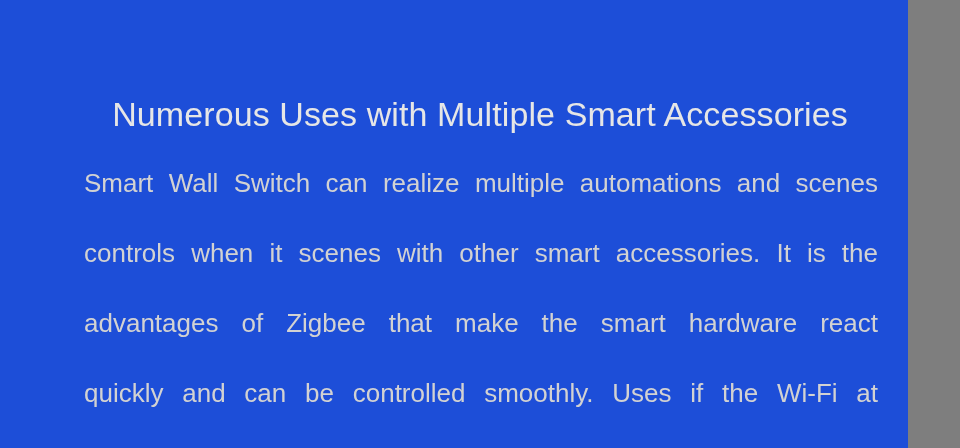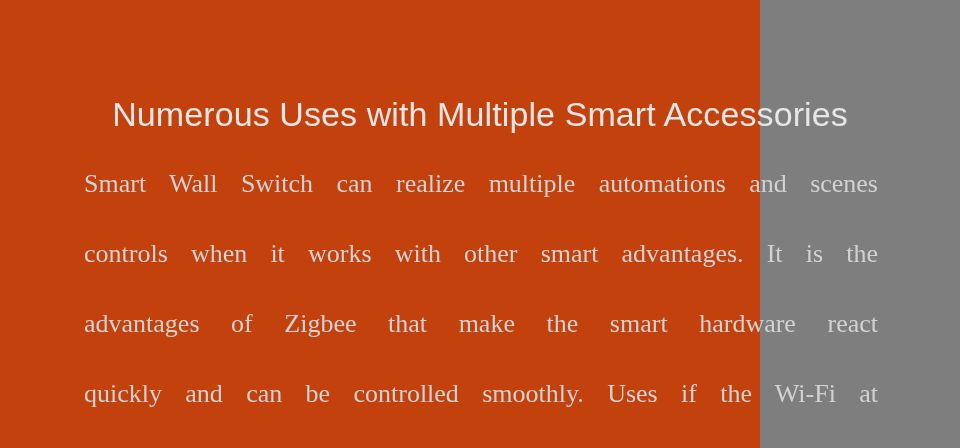--- a/index.html
+++ b/index.html
@@ -11,23 +11,23 @@
   body {
     width: 960px;
     height: 448px;
     background: #7e7e7e;
     font-family: "Liberation Sans", sans-serif;
     overflow: hidden;
   }
 
   .banner {
     position: relative;
-    width: 760px;
+    width: 908px;
     height: 448px;
-    background: #c2410c;
+    background: #1d4ed8;
     box-sizing: border-box;
   }
 
   .heading {
     position: absolute;
     left: 0;
     top: 92px;
     width: 960px;
     text-align: center;
     font-size: 34px;
@@ -50,39 +50,38 @@
     text-align: justify;
     text-justify: inter-word;
   }
 
   
   .line {
     display: block;
     text-align: justify;
     text-justify: inter-word;
     white-space: pre-wrap;
-    font-family: Liberation Serif, serif;
   }
 
   .line::after {
     content: "";
     display: inline-block;
     width: 100%;
     height: 0;
   }
 </style>
 </head>
 <body>
 
 <div class="banner">
 
   <div class="heading">Numerous Uses with Multiple Smart Accessories</div>
 
   <div class="body-copy">
     <span class="line">Smart Wall Switch can realize multiple automations and scenes</span>
-    <span class="line">controls when it works with other smart advantages. It is the</span>
+    <span class="line">controls when it scenes with other smart accessories. It is the</span>
     <span class="line">advantages of Zigbee that make the smart hardware react</span>
     <span class="line">quickly and can be controlled smoothly. Uses if the Wi-Fi at</span>
     <span class="line">home is not stable or connected, the connected automation of</span>
 
   </div>
 
 </div>
 
 </body></html>

